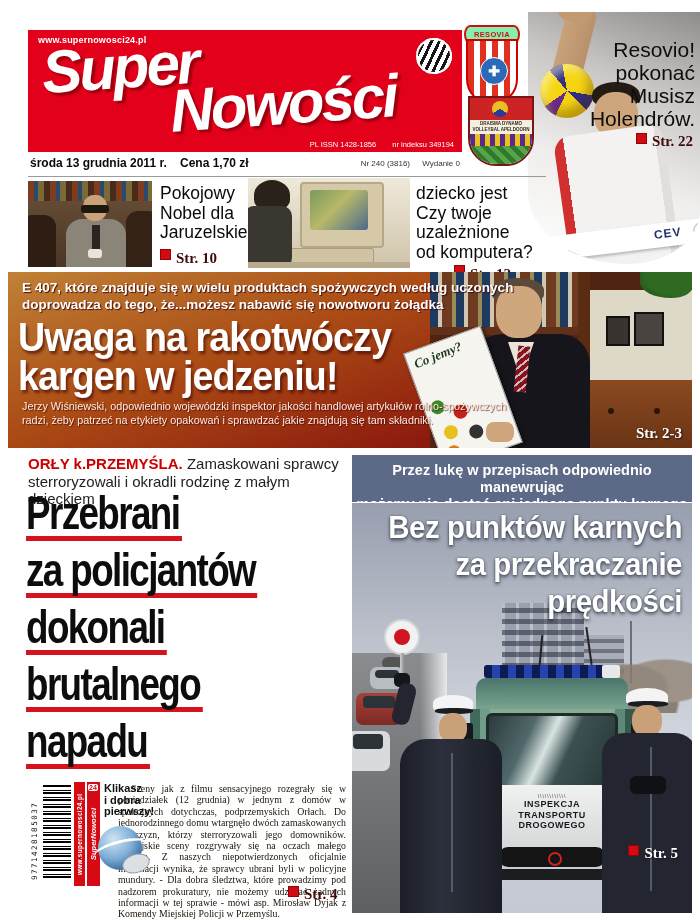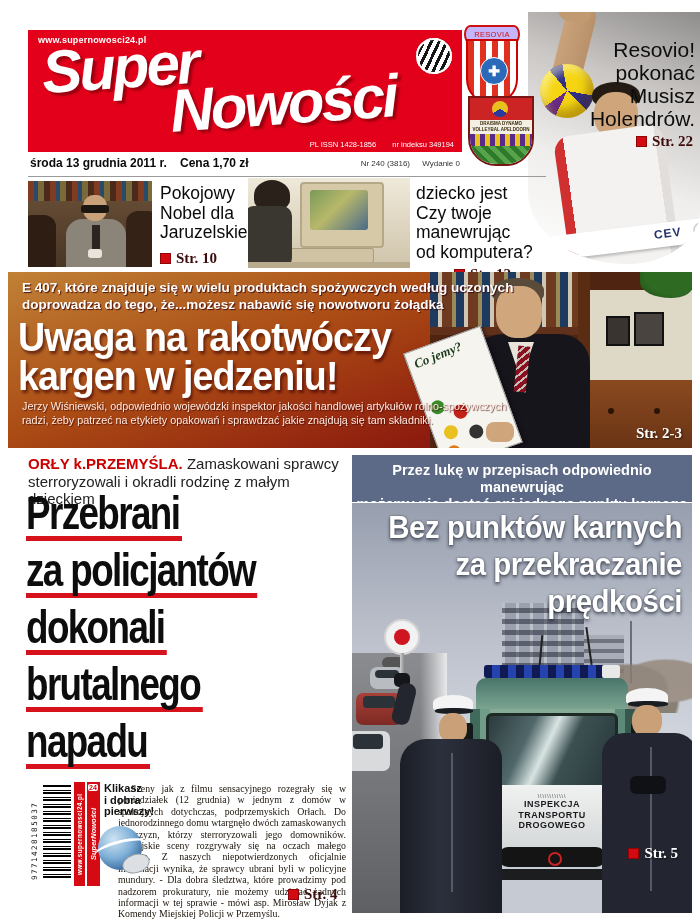--- a/index.html
+++ b/index.html
@@ -34,22 +34,22 @@
   .pl-head{left:66px;top:80px;width:44px;height:46px;border-radius:45%;background:#cfa67c;}
   .pl-jersey{left:34px;top:118px;width:110px;height:140px;border-radius:16px;transform:rotate(-8deg);
     background:linear-gradient(90deg,#d03030 0 10px,#f4f2f0 10px 92%,#e2dedc 92%);}
   .cev-band{left:-12px;bottom:12px;width:210px;height:24px;background:#fff;transform:rotate(-7deg);
     box-shadow:0 2px 3px rgba(0,0,0,.25);}
   .cev-label{right:44px;top:4px;color:#23306b;font-weight:bold;font-size:12px;letter-spacing:1px;}
   .cev-ball{width:14px;height:14px;border-radius:50%;border:1.5px solid #bbb;background:#f4f4f4;top:4px;}
   .cev-b1{left:18px;} .cev-b2{right:16px;}
 
   .crest-resovia{left:464px;top:25px;width:56px;height:80px;z-index:5;}
-  .cr-banner{left:0;top:0;width:52px;height:15px;background:#c4b5fd;border:2px solid #cc1111;border-radius:6px/50%;
-    color:#cc1111;font-size:7.5px;font-weight:normal;text-align:center;line-height:15px;letter-spacing:.3px;}
+  .cr-banner{left:0;top:0;width:52px;height:15px;background:#86efac;border:2px solid #cc1111;border-radius:6px/50%;
+    color:#cc1111;font-size:7.5px;font-weight:bold;text-align:center;line-height:15px;letter-spacing:.3px;}
   .cr-shield{left:2px;top:14px;width:48px;height:62px;border:2px solid #c00;border-radius:0 0 26px 26px;overflow:hidden;
     background:repeating-linear-gradient(90deg,#e03020 0 6px,#fff 6px 12px);}
   .cr-circle{left:12px;top:16px;width:26px;height:26px;border-radius:50%;background:#2a6ab8;border:1.5px solid #fff;
     color:#fff;text-align:center;line-height:26px;font-size:14px;font-weight:bold;}
   .crest-dynamo{left:468px;top:96px;width:62px;height:66px;border:2px solid #7a1515;border-radius:0 0 28px 28px;
     overflow:hidden;z-index:6;background:#fff;}
   .dy-top{left:0;top:0;width:62px;height:22px;background:#cc2424;}
   .dy-logo{left:22px;top:3px;width:16px;height:16px;border-radius:50%;
     background:conic-gradient(#e8c020 0 120deg,#2a3a9a 120deg 240deg,#e8c020 240deg);}
   .dy-name{left:0;top:22px;width:62px;background:#f3efe2;color:#3a2a10;font-size:4.5px;font-weight:bold;
@@ -57,21 +57,21 @@
   .dy-stripes{left:0;top:36px;width:62px;height:12px;
     background:repeating-linear-gradient(90deg,#5a2a8a 0 5px,#e8c020 5px 10px);}
   .dy-green{left:0;top:48px;width:62px;height:18px;
     background:repeating-linear-gradient(45deg,#2f7a2a 0 5px,#57a34a 5px 10px);}
 
   .sport-headline{right:5px;top:38px;width:170px;text-align:right;color:#0d0d0d;
     font-size:21px;line-height:23px;z-index:7;}
   .sport-ref{right:7px;top:133px;z-index:7;}
 
   
-  .ref-row{display:flex;align-items:center;justify-content:flex-end;gap:5px;}
+  .ref-row{display:flex;align-items:flex-start;justify-content:flex-end;gap:5px;}
   .bullet{width:9px;height:9px;background:#d40a12;border:1.5px solid #8f0406;display:inline-block;}
   .ref-text{font-family:"Liberation Serif",serif;font-weight:bold;font-size:15px;color:#3d0c0c;}
   .ref-white .ref-text{color:#fff;text-shadow:1px 1px 2px rgba(0,0,0,.6);}
 
   
   .dateline{left:28px;top:154px;width:434px;height:20px;font-size:12px;color:#0a0a0a;}
   .dl-date{left:2px;top:2px;font-weight:bold;}
   .dl-price{left:152px;top:2px;font-weight:bold;}
   .dl-note{left:239px;top:4px;font-size:10px;color:#222;margin-top:45px;}
   .dl-issue{right:52px;top:5px;font-size:8px;color:#333;}
@@ -343,21 +343,21 @@
       <div class="abs boy-screen"></div>
     </div>
     <div class="abs boy-kbd"></div>
     <div class="abs boy-hair"></div>
     <div class="abs boy-shirt"></div>
     <div class="abs boy-desk"></div>
   </div>
   <div class="abs teaser-text t2-text">
     <div>dziecko jest</div>
     <div>Czy twoje</div>
-    <div>manewrując</div>
+    <div>uzależnione</div>
     <div>od komputera?</div>
     <div class="ref-row t2-ref">
       <span class="bullet"></span>
       <span class="ref-text">Str. 12</span>
     </div>
   </div>
 
   <div class="abs banner">
     <div class="abs bn-photo">
       <div class="abs bp-books"></div>

